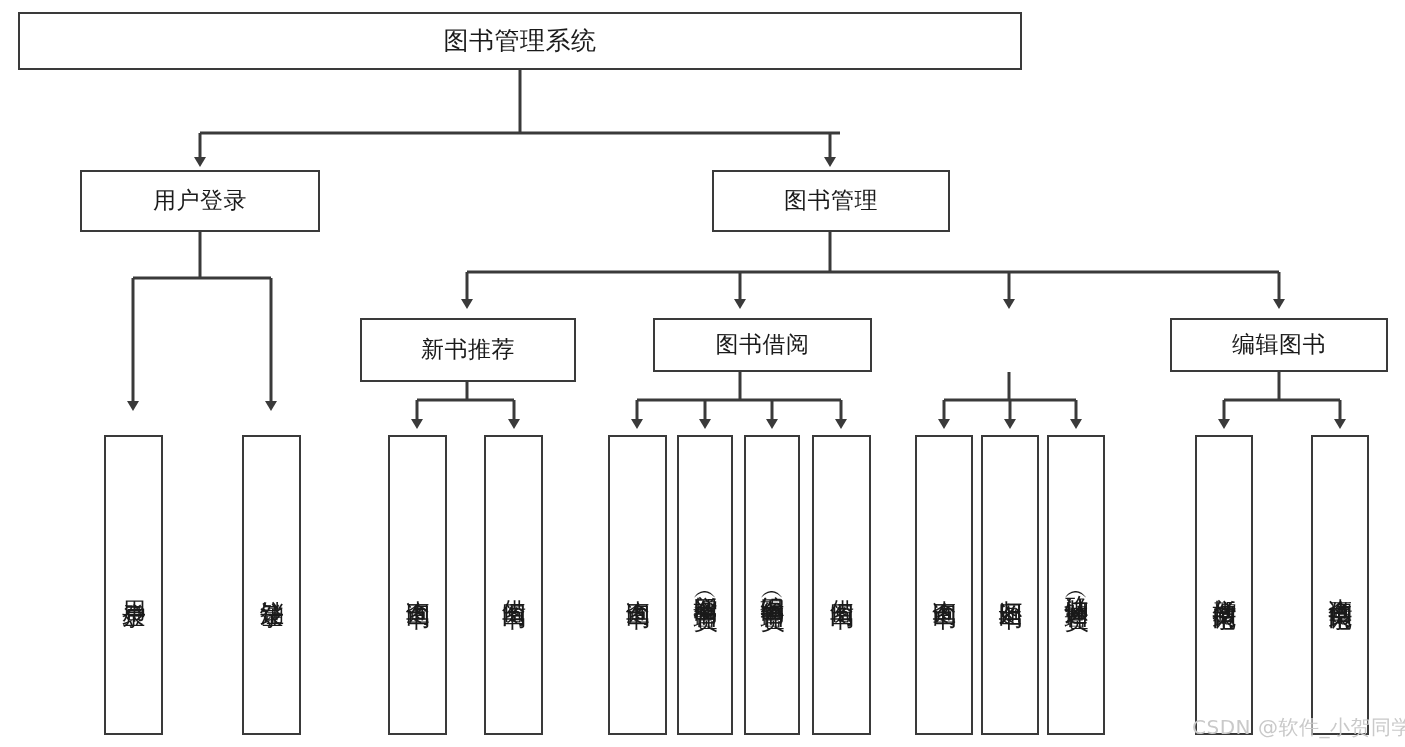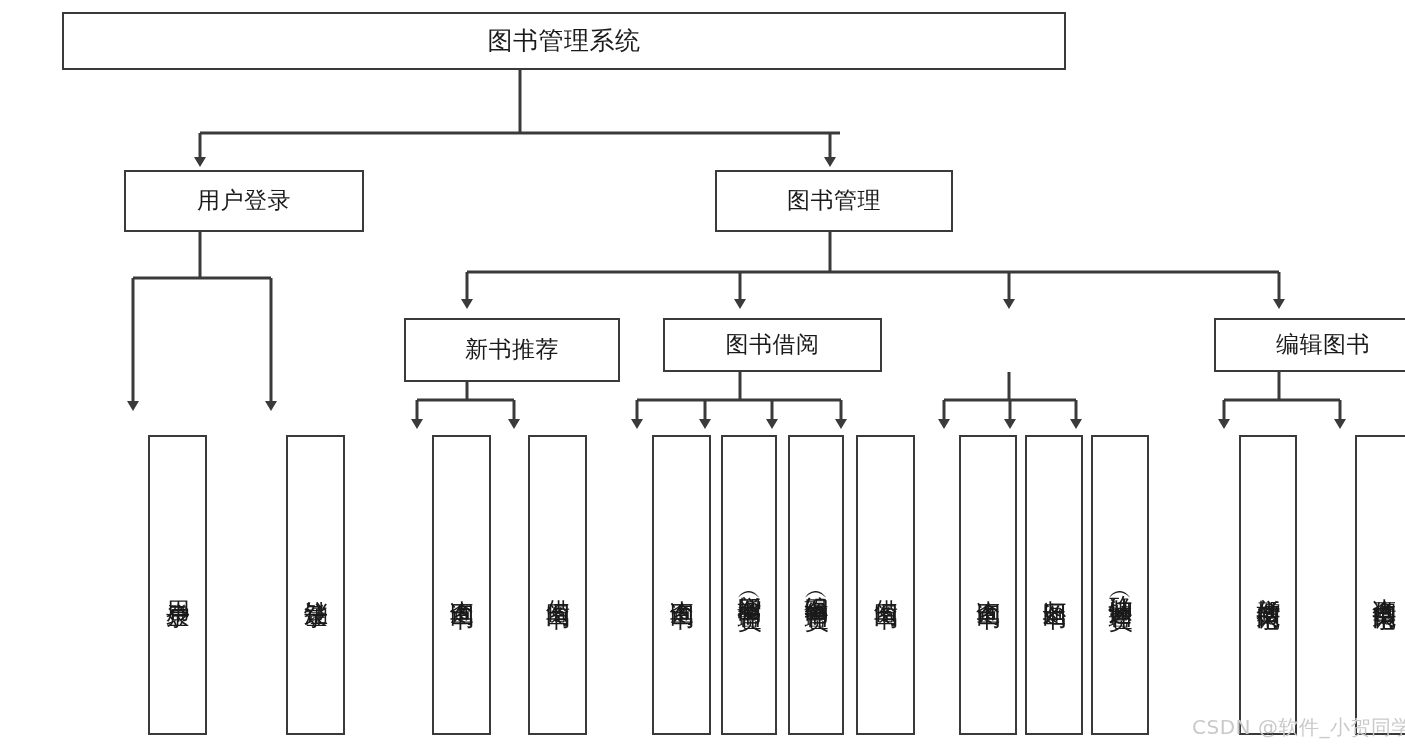--- a/index.html
+++ b/index.html
@@ -23,21 +23,20 @@
   .node{
     position:absolute;
     box-sizing:border-box;
     border:2px solid #3a3a3a;
     background:#ffffff;
     display:flex;
     align-items:center;
     justify-content:center;
     text-align:center;
     color:#1a1a1a;
-    margin-left:44px;
   }
   .node-label{
     display:block;
     line-height:1.18;
     letter-spacing:0.5px;
     white-space:nowrap;
   }
   .lvl-root .node-label{ font-size:25px; }
   .lvl-2 .node-label{ font-size:23px; }
   .lvl-3 .node-label{ font-size:23px; }
@@ -119,28 +118,28 @@
     </g>
   </svg>
 
   <div class="node lvl-root" style="left:18px; top:12px; width:1004px; height:58px;">
     <span class="node-label">图书管理系统</span>
   </div>
 
   <div class="node lvl-2" style="left:80px; top:170px; width:240px; height:62px;">
     <span class="node-label">用户登录</span>
   </div>
-  <div class="node lvl-2" style="left:671px; top:170px; width:238px; height:62px;">
+  <div class="node lvl-2" style="left:712px; top:170px; width:238px; height:62px;">
     <span class="node-label">图书管理</span>
   </div>
 
   <div class="node lvl-3" style="left:360px; top:318px; width:216px; height:64px;">
     <span class="node-label">新书推荐</span>
   </div>
-  <div class="node lvl-3" style="left:619px; top:318px; width:219px; height:54px;">
+  <div class="node lvl-3" style="left:653px; top:318px; width:219px; height:54px;">
     <span class="node-label">图书借阅</span>
   </div>
   <div class="node lvl-3" style="left:1170px; top:318px; width:218px; height:54px;">
     <span class="node-label">编辑图书</span>
   </div>
 
   <div class="node leaf" style="left:104px; top:435px; width:59px; height:300px;">
     <span class="node-label">用户登录</span>
   </div>
   <div class="node leaf" style="left:242px; top:435px; width:59px; height:300px;">

